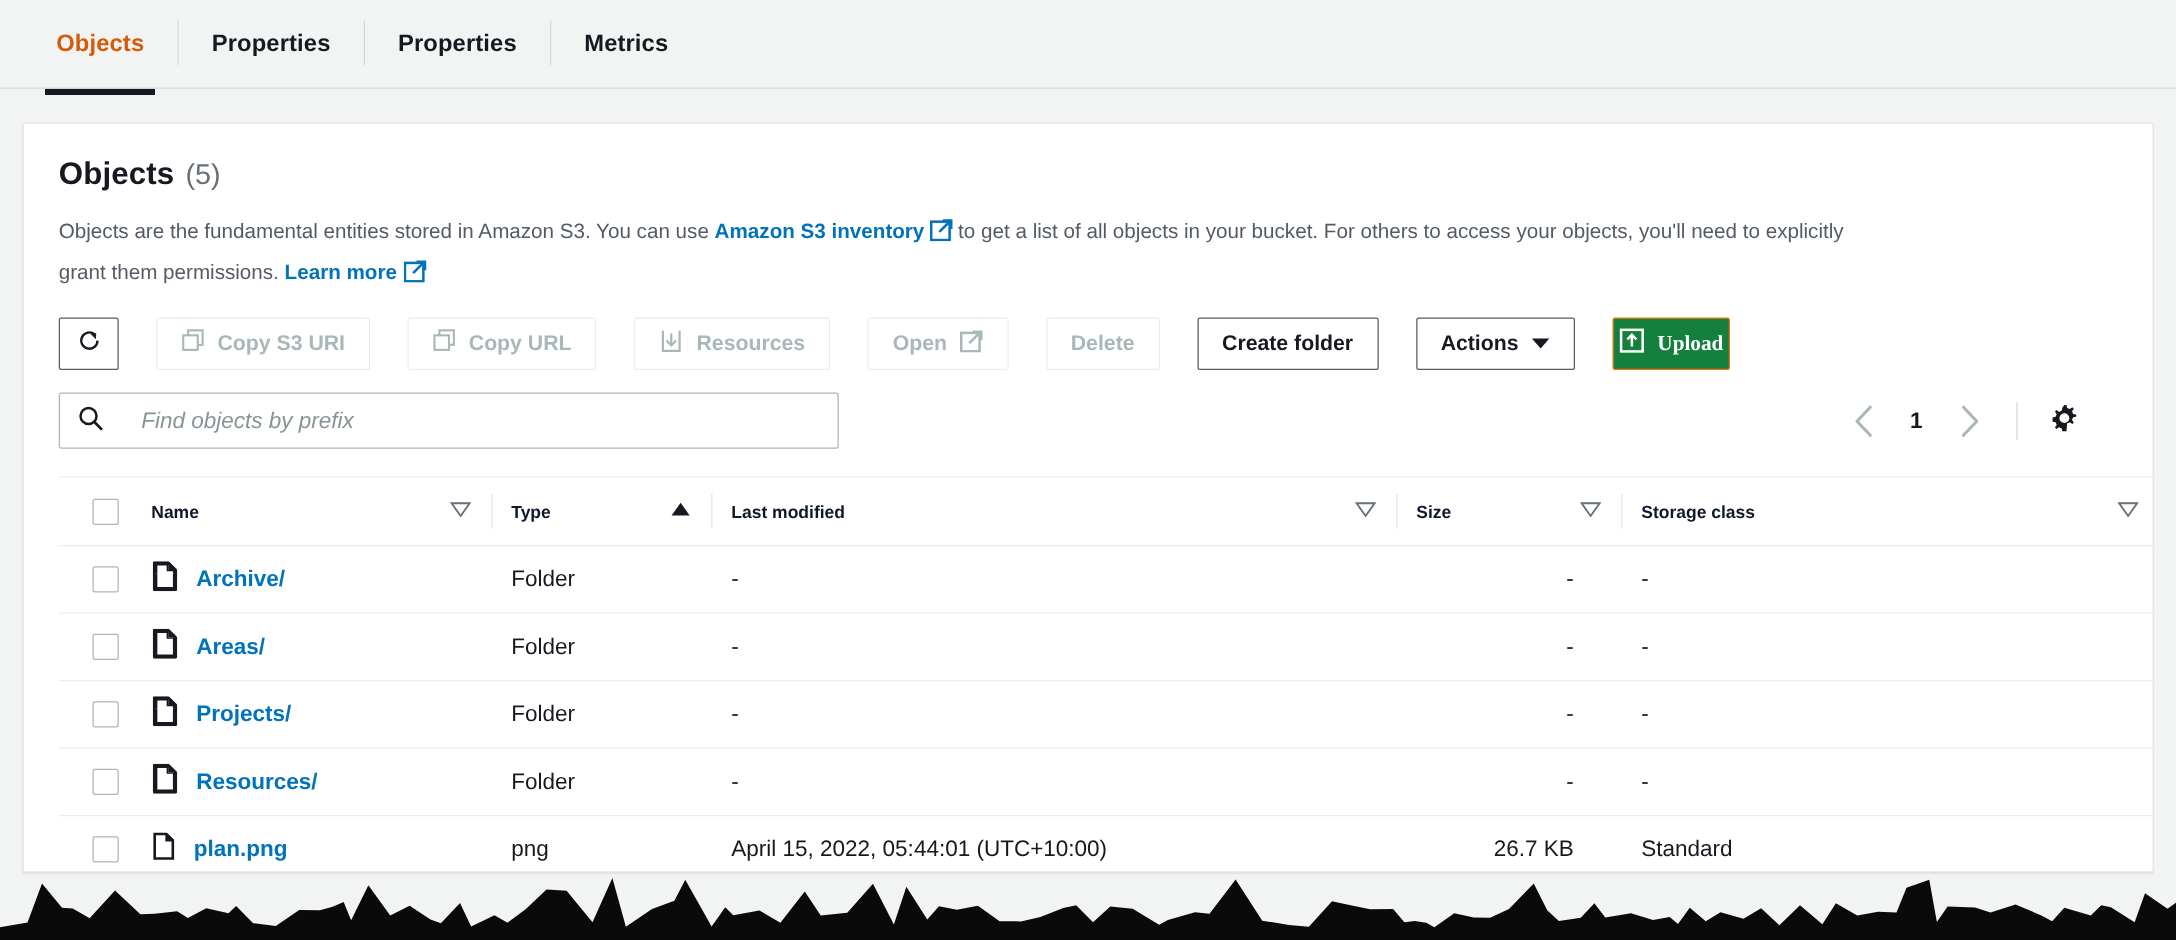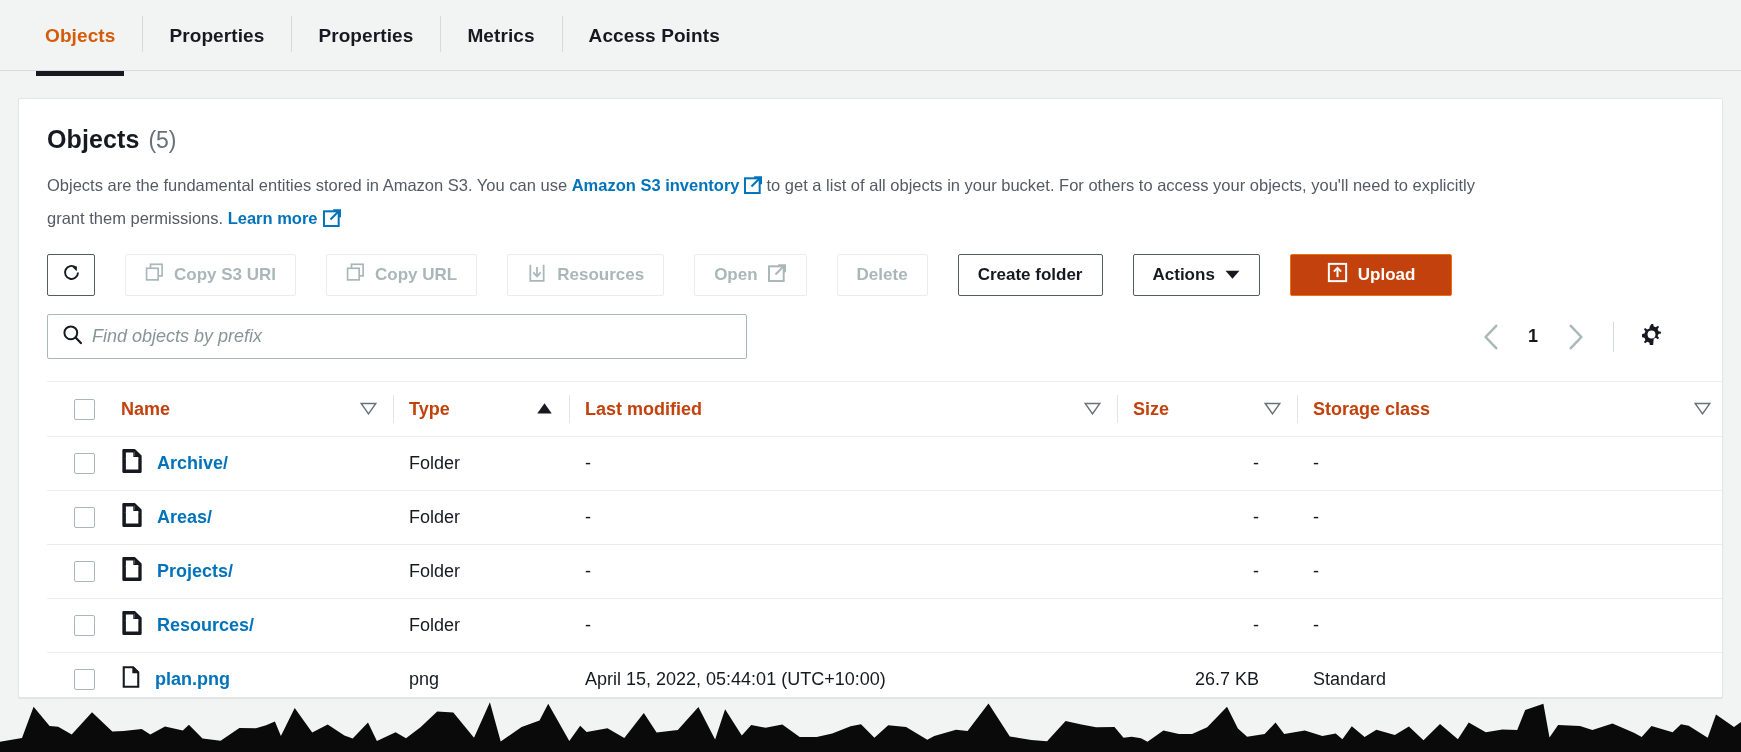--- a/index.html
+++ b/index.html
@@ -135,44 +135,45 @@
     cursor: pointer;
     white-space: nowrap;
   }
   .btn.icon-only { width: 48px; padding: 0; }
   .btn.disabled {
     border-color: #eaeded;
     color: #aab7b8;
     cursor: default;
   }
   .btn.primary {
-    background: #c2410c;
+    background: #15803d;
     border-color: #ec7211;
     color: #ffffff;
-    padding: 0 36px;
+    padding: 0 4px;
+    font-family: Liberation Serif, serif;
   }
 
   
   .search-row {
     display: flex;
     align-items: center;
     justify-content: space-between;
     margin-bottom: 22px;
   }
   .search-box {
     position: relative;
-    width: 700px;
+    width: 624px;
     height: 45px;
     border: 1px solid #aab7b8;
     border-radius: 2px;
     background: #fff;
     display: flex;
     align-items: center;
     padding: 0 14px;
-    gap: 7px;
+    gap: 28px;
   }
   .search-box input {
     flex: 1;
     border: none;
     outline: none;
     font-size: 18px;
     font-style: italic;
     color: #879596;
     font-family: "Liberation Sans", sans-serif;
     background: transparent;
@@ -208,23 +209,23 @@
   
   table.objects {
     width: 100%;
     border-collapse: collapse;
     table-layout: fixed;
   }
   table.objects thead th {
     border-top: 1px solid #eaeded;
     border-bottom: 1px solid #eaeded;
     height: 54px;
-    font-size: 18px;
+    font-size: 14px;
     font-weight: bold;
-    color: #c2410c;
+    color: #0f172a;
     text-align: left;
     padding: 0;
     vertical-align: middle;
     position: relative;
   }
   .th-inner {
     display: flex;
     align-items: center;
     justify-content: space-between;
     padding: 0 16px 0 0;
@@ -289,23 +290,20 @@
         <span>Objects</span>
       </div>
       <div class="tab">
         <span>Properties</span>
       </div>
       <div class="tab">
         <span>Properties</span>
       </div>
       <div class="tab">
         <span>Metrics</span>
-      </div>
-      <div class="tab">
-        <span>Access Points</span>
       </div>
     </div>
   <div class="tabs-rule"></div>
 </div>
 
 <div class="card">
   <div class="card-inner">
 
     <div class="title-row">
       <span class="title">Objects</span>

